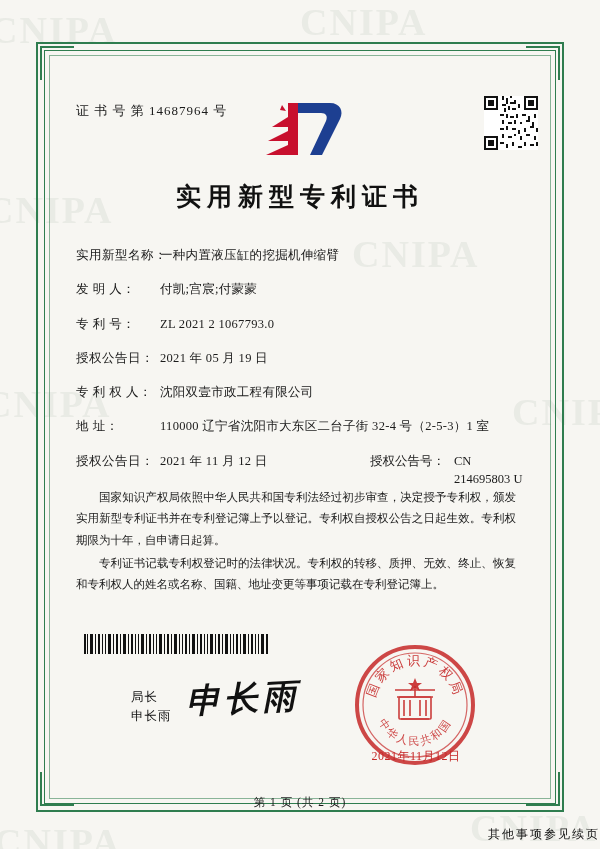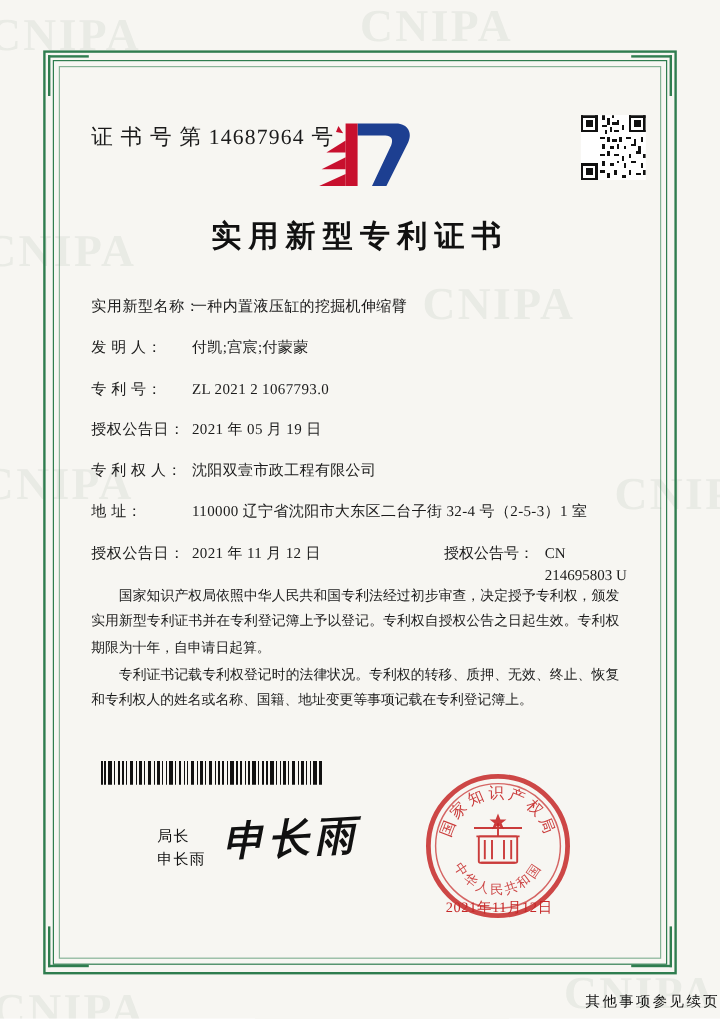--- a/index.html
+++ b/index.html
@@ -83,21 +83,21 @@
     position: absolute;
     right: 62px; top: 96px;
     width: 54px; height: 54px;
     background-color: #fff;
   }
   .qr svg { display: block; }
 
   .cert-no {
     position: absolute;
     left: 76px; top: 102px;
-    font-size: 18px;
+    font-size: 13px;
     color: #1b1b1b;
     letter-spacing: 1px;
     white-space: nowrap;
   }
 
   .main-title {
     position: absolute;
     left: 0; right: 0;
     top: 180px;
     text-align: center;
@@ -448,15 +448,16 @@
         <rect x="47" y="55" width="32" height="22" rx="1"></rect>
         <path d="M45 55 L81 55 M49 77 L77 77 M63 44 L63 55"></path>
         <path d="M52 58 L52 74 M58 58 L58 74 M68 58 L68 74 M74 58 L74 74"></path>
         <path d="M43 48 L83 48"></path>
       </g>
       <path d="M63 36 L65 41 L70 41 L66 44 L68 49 L63 46 L58 49 L60 44 L56 41 L61 41 Z" fill="#c62828" opacity="0.9"></path>
     </svg>
   </div>
   <div class="seal-date">2021年11月12日</div>
 
+  <div class="page-footer">第 1 页 (共 2 页)</div>
   <div class="note-footer">其他事项参见续页</div>
 
 </div>
 
 </body></html>

